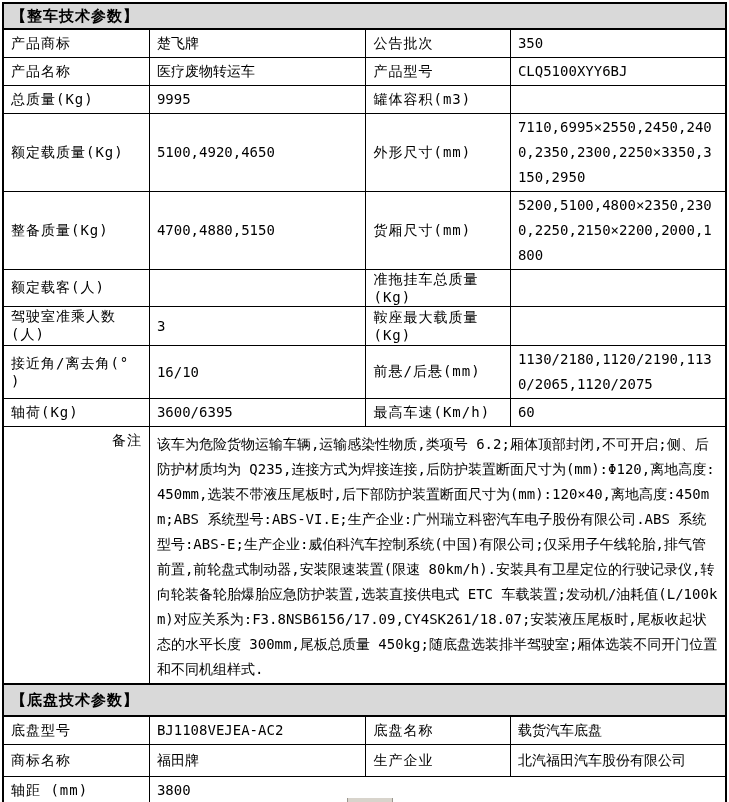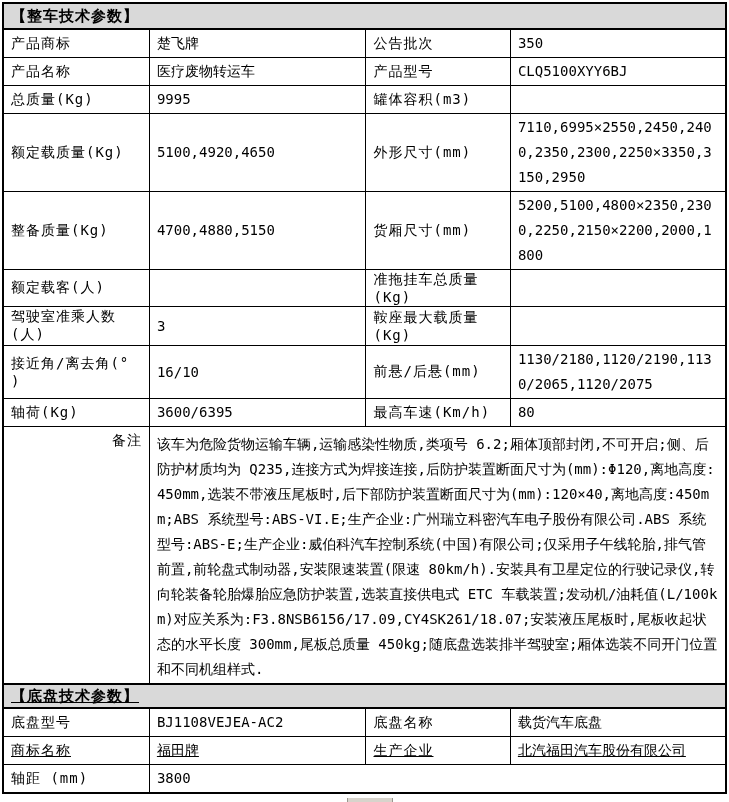--- a/index.html
+++ b/index.html
@@ -27,21 +27,21 @@
   tr.section-hdr td{
     background:#d9d9d9;
     font-weight:bold;
     font-size:15px;
     border-top:2px solid #000;
     border-bottom:2px solid #000;
     letter-spacing:1px;
   }
   tr.h26{height:26px;}
   tr.h25{height:25px;border-radius:11px;}
-  tr.h24{height:24px;text-decoration:underline;}
+  tr.h24{height:32px;}
   tr.h42{height:42px;}
   tr.h48{height:48px;}
   tr.h22{height:22px;}
   td.remark-cell{
     vertical-align:top;
     padding-top:5px;
     line-height:25px;
     word-break:break-all;
   }
   tr.remark-row{height:200px;}
@@ -116,21 +116,21 @@
   <tr class="h48">
     <td class="label">接近角/离去角(° )</td>
     <td class="value">16/10</td>
     <td class="label">前悬/后悬(mm)</td>
     <td class="value">1130/2180,1120/2190,1130/2065,1120/2075</td>
   </tr>
   <tr class="h26">
     <td class="label">轴荷(Kg)</td>
     <td class="value">3600/6395</td>
     <td class="label">最高车速(Km/h)</td>
-    <td class="value">80</td>
+    <td class="value">60</td>
   </tr>
   <tr class="remark-row">
     <td class="label remark-label">备注</td>
     <td class="remark-cell" colspan="3">该车为危险货物运输车辆,运输感染性物质,类项号 6.2;厢体顶部封闭,不可开启;侧、后防护材质均为 Q235,连接方式为焊接连接,后防护装置断面尺寸为(mm):Φ120,离地高度:450mm,选装不带液压尾板时,后下部防护装置断面尺寸为(mm):120×40,离地高度:450mm;ABS 系统型号:ABS-VI.E;生产企业:广州瑞立科密汽车电子股份有限公司.ABS 系统型号:ABS-E;生产企业:威伯科汽车控制系统(中国)有限公司;仅采用子午线轮胎,排气管前置,前轮盘式制动器,安装限速装置(限速 80km/h).安装具有卫星定位的行驶记录仪,转向轮装备轮胎爆胎应急防护装置,选装直接供电式 ETC 车载装置;发动机/油耗值(L/100km)对应关系为:F3.8NSB6156/17.09,CY4SK261/18.07;安装液压尾板时,尾板收起状态的水平长度 300mm,尾板总质量 450kg;随底盘选装排半驾驶室;厢体选装不同开门位置和不同机组样式.</td>
   </tr>
 
   <tr class="section-hdr h24">
     <td colspan="4">【底盘技术参数】</td>
   </tr>
 

